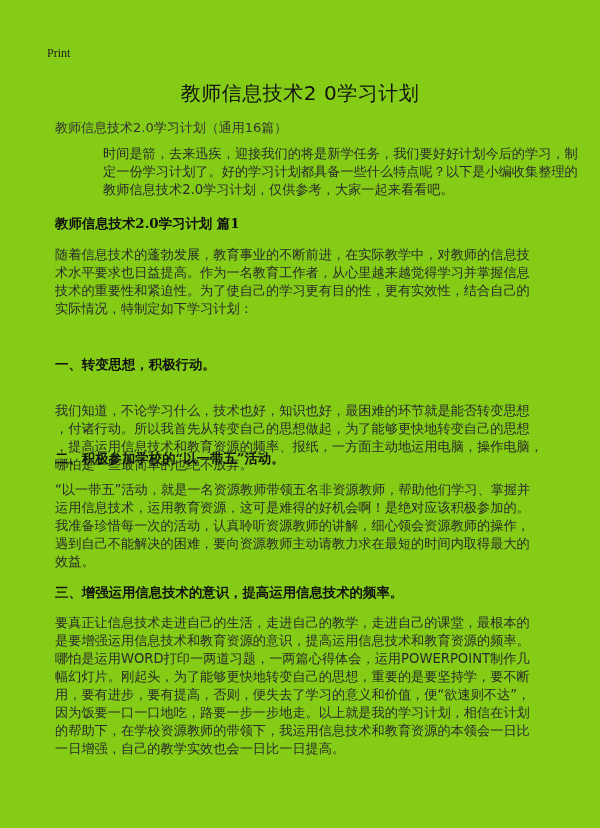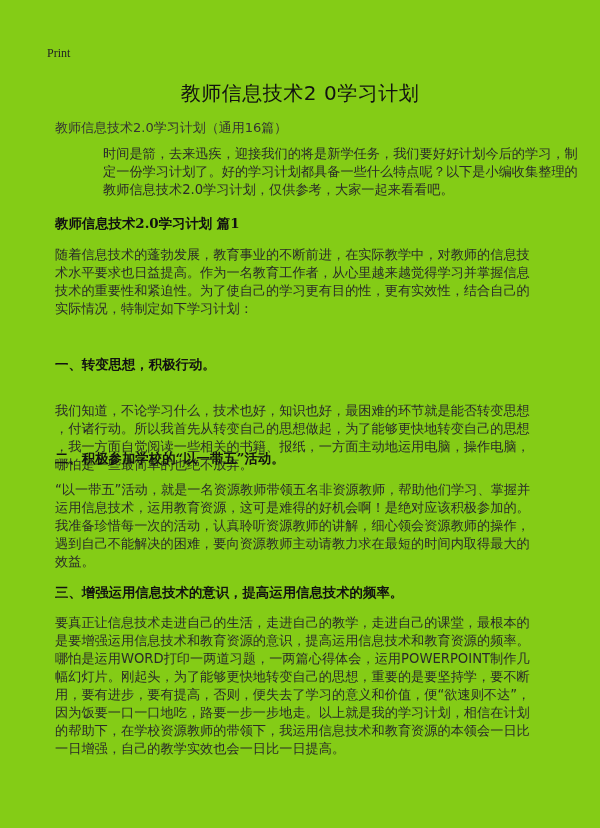--- a/index.html
+++ b/index.html
@@ -40,21 +40,21 @@
     <span class="line">术水平要求也日益提高。作为一名教育工作者，从心里越来越觉得学习并掌握信息</span>
     <span class="line">技术的重要性和紧迫性。为了使自己的学习更有目的性，更有实效性，结合自己的</span>
     <span class="line">实际情况，特制定如下学习计划：</span>
   </div>
 
   <div class="heading" style="top:332px;margin-top:24px;">一、转变思想，积极行动。</div>
 
   <div class="block" style="top:363px;margin-top:39px;">
     <span class="line">我们知道，不论学习什么，技术也好，知识也好，最困难的环节就是能否转变思想</span>
     <span class="line">，付诸行动。所以我首先从转变自己的思想做起，为了能够更快地转变自己的思想</span>
-    <span class="line">，我一方面自觉阅读一些相关的书籍、报纸，一方面主动地运用电脑，操作电脑，</span>
+    <span class="line">，提高运用信息技术和教育资源的频率、报纸，一方面主动地运用电脑，操作电脑，</span>
     <span class="line">哪怕是一些最简单的也绝不放弃。</span>
   </div>
 
   <div class="heading" style="top:450px;">二、积极参加学校的“以一带五”活动。</div>
 
   <div class="block" style="top:481px;">
     <span class="line">“以一带五”活动，就是一名资源教师带领五名非资源教师，帮助他们学习、掌握并</span>
     <span class="line">运用信息技术，运用教育资源，这可是难得的好机会啊！是绝对应该积极参加的。</span>
     <span class="line">我准备珍惜每一次的活动，认真聆听资源教师的讲解，细心领会资源教师的操作，</span>
     <span class="line">遇到自己不能解决的困难，要向资源教师主动请教力求在最短的时间内取得最大的</span>

